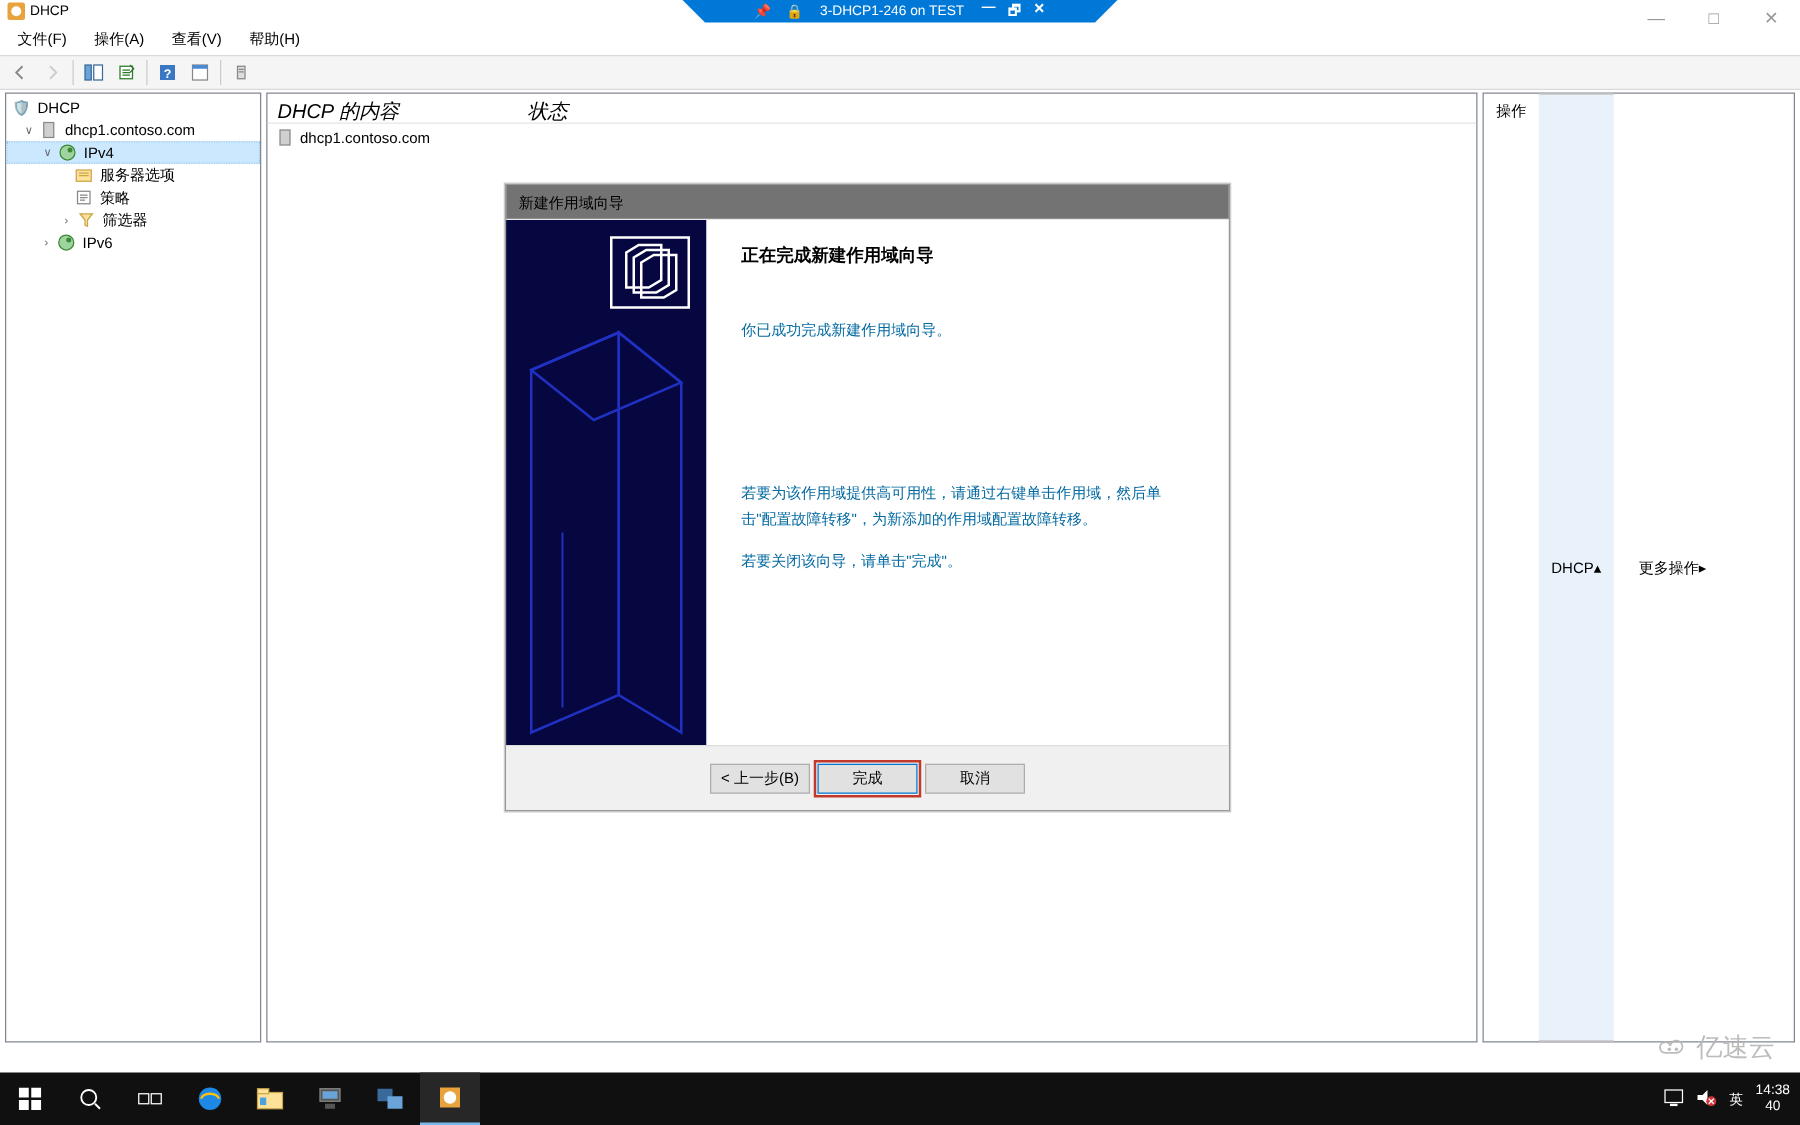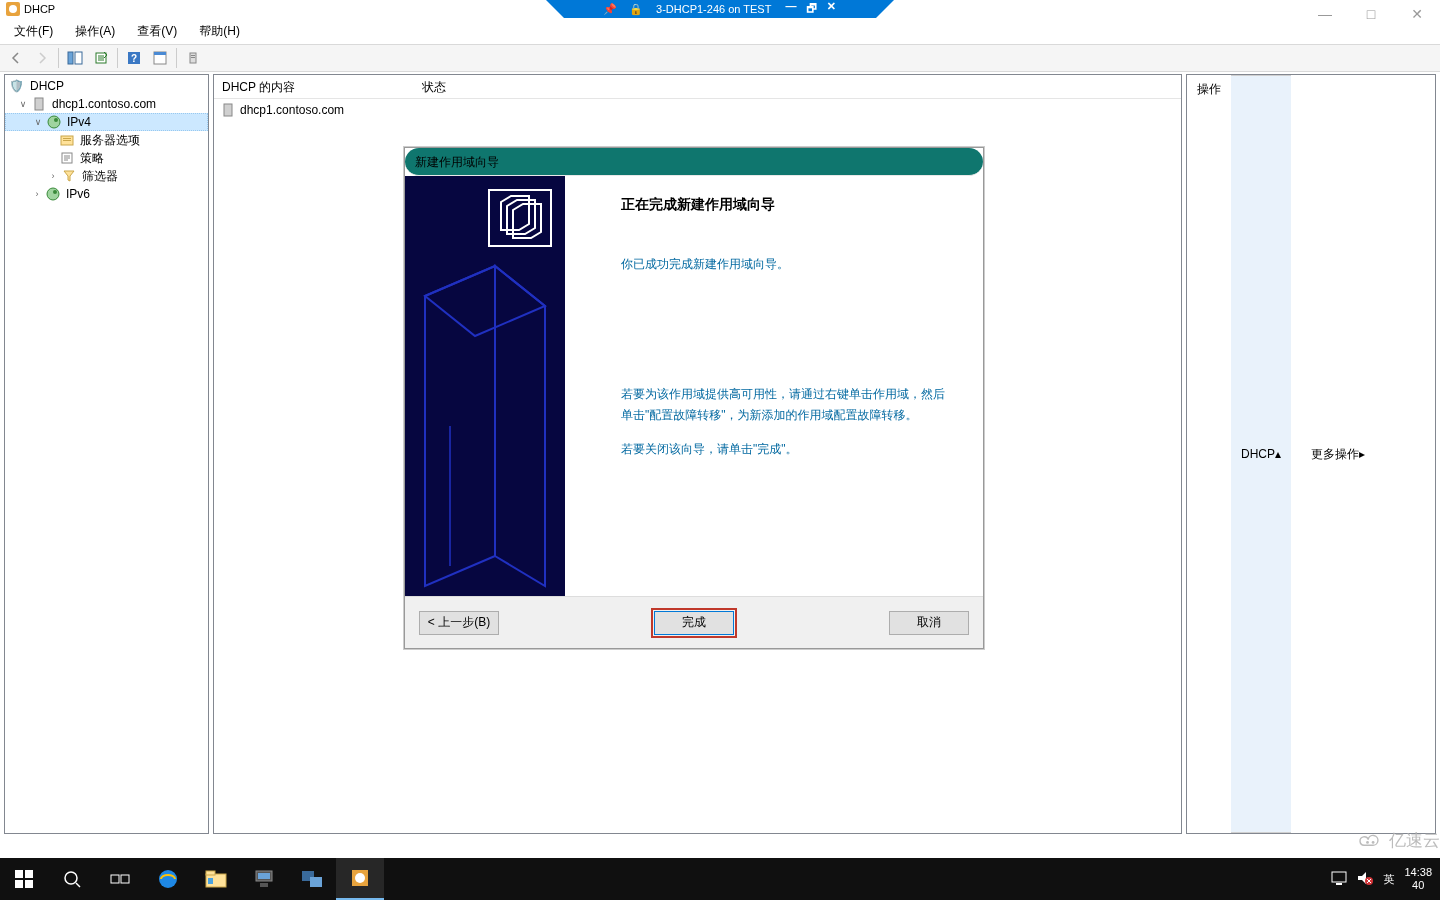--- a/index.html
+++ b/index.html
@@ -42,52 +42,52 @@
 
 .tree-root { padding:2px 0; }
 .tree-row { display:flex; align-items:center; height:18px; padding-left:4px; gap:2px; white-space:nowrap; }
 .tree-toggle { width:12px; text-align:center; color:#666; font-size:9px; }
 .tree-icon { width:16px; height:14px; display:inline-flex; align-items:center; justify-content:center; }
 .tree-row.sel { background:#cce8ff; border:1px dotted #99c9ef; }
 .tree-label { padding:1px 3px; }
 
 
 .content-header { height:24px; border-bottom:1px solid #e5e5e5; display:flex; }
-.content-header div { padding:4px 8px; font-size:12px; }
+.content-header div { padding:4px 8px; font-size:16px;font-style:italic; }
 .content-header .col-name { width:200px; }
 .content-body { padding:2px; }
 .content-item { display:flex; align-items:center; gap:4px; padding:2px 4px; }
 
 
 .actions-title { padding:6px 10px; font-size:12px; }
 .actions-section { background:#e9f2fb; border-top:1px solid #d0d0d0; border-bottom:1px solid #d0d0d0; padding:4px 10px; display:flex; justify-content:space-between; align-items:center; }
 .actions-item { padding:6px 20px; display:flex; justify-content:flex-end; align-items:center; }
 
 
 .wizard { position:absolute; left:190px; top:72px; width:580px; border:1px solid #999; background:#fff; z-index:10; box-shadow:0 0 0 1px #ccc; }
-.wizard-title { height:28px; background:#0f766e; padding:6px 10px; font-size:12px; border-bottom:1px solid #e8e8e8;border-radius:14px; }
-.wizard-body { display:flex; height:420px;gap:28px; }
+.wizard-title { height:28px; background:#737373; padding:6px 10px; font-size:12px; border-bottom:1px solid #e8e8e8; }
+.wizard-body { display:flex; height:420px; }
 .wizard-art { width:160px; background:linear-gradient(135deg,#050530 0%,#0a0a50 50%,#050530 100%); position:relative; overflow:hidden; }
 .wizard-art svg { position:absolute; }
 .wizard-text { flex:1; padding:20px 28px; }
 .wizard-text h2 { font-size:14px; font-weight:bold; margin-bottom:40px; }
 .wizard-text p { font-size:12px; line-height:1.7; margin-bottom:14px; color:#0369a1; }
-.wizard-buttons { height:52px; border-top:1px solid #ddd; background:#f0f0f0; display:flex; align-items:center; justify-content:space-between; padding:0 14px; gap:6px; }
+.wizard-buttons { height:52px; border-top:1px solid #ddd; background:#f0f0f0; display:flex; align-items:center; justify-content:center; padding:0 14px; gap:6px; }
 .wizard-buttons button { width:80px; height:24px; background:#e1e1e1; border:1px solid #adadad; font-size:12px; font-family:inherit; }
 .wizard-buttons button.primary { outline:2px solid #c0392b; outline-offset:1px; border:1px solid #0078d7;font-family:Liberation Serif, serif; }
 
 
 .taskbar { position:absolute; bottom:0; left:0; right:0; height:42px; background:#101010; display:flex; align-items:center; }
 .tb-item { width:48px; height:42px; display:flex; align-items:center; justify-content:center; color:#fff; }
 .tb-item.active { border-bottom:2px solid #76b9ed; background:#272727; }
 .tb-tray { margin-left:auto; display:flex; align-items:center; height:100%; color:#fff; gap:10px; padding:0 8px; font-size:11px; }
 .tb-clock { text-align:center; line-height:1.2; }
 
 
-.watermark { position:absolute; right:0; bottom:48px; color:#b5b5b5; font-size:17px; display:flex; align-items:center; gap:4px; opacity:.9; pointer-events:none; }
+.watermark { position:absolute; right:20px; bottom:48px; color:#b5b5b5; font-size:21px; display:flex; align-items:center; gap:4px; opacity:.9; pointer-events:none; }
 .watermark svg { width:28px; height:18px; }
 
 
 .i-server { width:14px; height:14px; }
 .i-globe { width:14px; height:14px; }
 .i-folder { width:14px; height:14px; }
 </style>
 </head>
 <body>
 

